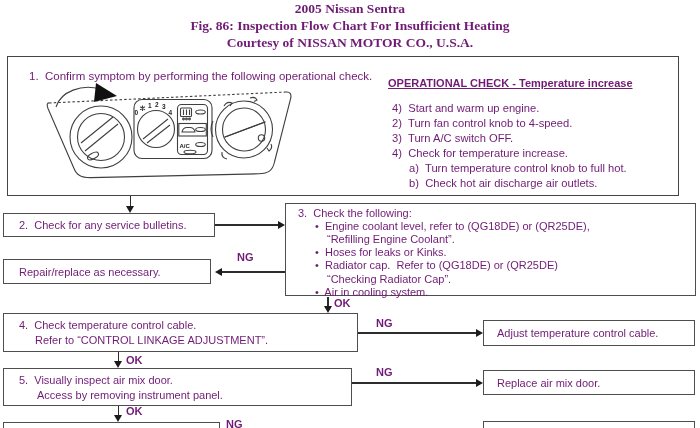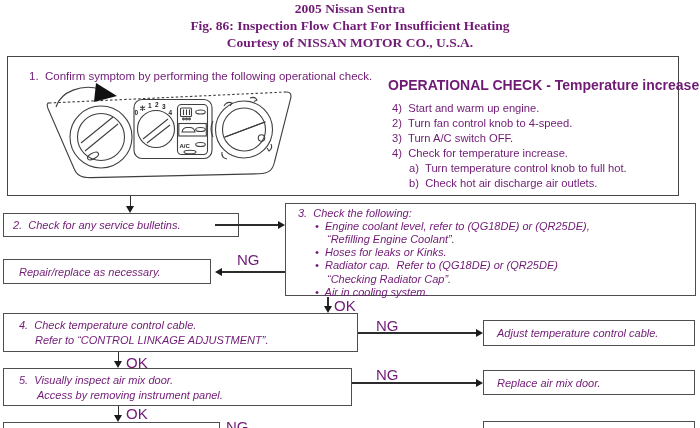--- a/index.html
+++ b/index.html
@@ -7,39 +7,39 @@
     position:relative; width:700px; height:428px; background:#ffffff;
     overflow:hidden; font-family:"Liberation Sans", sans-serif; color:#701a75;
   }
   .hline {
     position:absolute; left:0; width:100%; text-align:center;
     font-family:"Liberation Serif", serif; font-weight:bold; font-size:13.5px;
     white-space:pre;
   }
   .box { position:absolute; border:1px solid #4e4e4e; background:#fff; box-sizing:border-box; }
   .pre { white-space:pre; }
-  .txt { font-size:11px;font-style:italic; }
+  .txt { font-size:11px; }
   .flexbox { display:flex; align-items:center; }
-  .lbl { position:absolute; font-weight:normal; font-size:15px; white-space:pre; }
+  .lbl { position:absolute; font-weight:bold; font-size:11px; white-space:pre; }
   .line { position:absolute; background:#2c2c2c; }
   .ah-down { position:absolute; width:0; height:0;
     border-left:4px solid transparent; border-right:4px solid transparent;
     border-top:7px solid #1b1b1b; }
   .ah-right { position:absolute; width:0; height:0;
     border-top:4px solid transparent; border-bottom:4px solid transparent;
     border-left:7px solid #1b1b1b; }
   .ah-left { position:absolute; width:0; height:0;
     border-top:4px solid transparent; border-bottom:4px solid transparent;
     border-right:7px solid #1b1b1b; }
   #box1 { left:7px; top:56px; width:672px; height:140px; border:1.7px solid #454545; }
   #step1-label { position:absolute; left:29px; top:70px; font-size:11.5px; }
-  #op-title { position:absolute; left:388px; top:77px; font-size:14px; font-weight:bold; }
+  #op-title { position:absolute; left:388px; top:77px; font-size:11px; font-weight:bold;text-decoration:underline; }
   #op-steps { position:absolute; left:392px; top:101px; font-size:11.2px; line-height:15px; }
   #op-substeps { position:absolute; left:409px; top:161px; font-size:11.2px; line-height:15px; }
-  #box2 { left:3px; top:213px; width:236px; height:24px; padding-left:9px; }
+  #box2 { left:3px; top:213px; width:212px; height:24px; padding-left:15px; }
   #repair-box { left:3px; top:259px; width:208px; height:25px; padding-left:15px; }
   #box3 { left:285px; top:203px; width:411px; height:93px; padding-top:2.5px; font-size:11px; line-height:13.2px; }
   #box3 .l0 { padding-left:12px; }
   #box3 .lb { padding-left:29px; }
   #box3 .lc { padding-left:41px; }
   #box4 { left:3px; top:313px; width:355px; height:39px; padding-top:4px; line-height:14.5px; }
   #box5 { left:3px; top:368px; width:349px; height:38px; padding-top:4px; line-height:14.5px; }
   .ln1 { padding-left:15px; }
   #box4 .ln2 { padding-left:31px; }
   #box5 .ln2 { padding-left:33px; }

